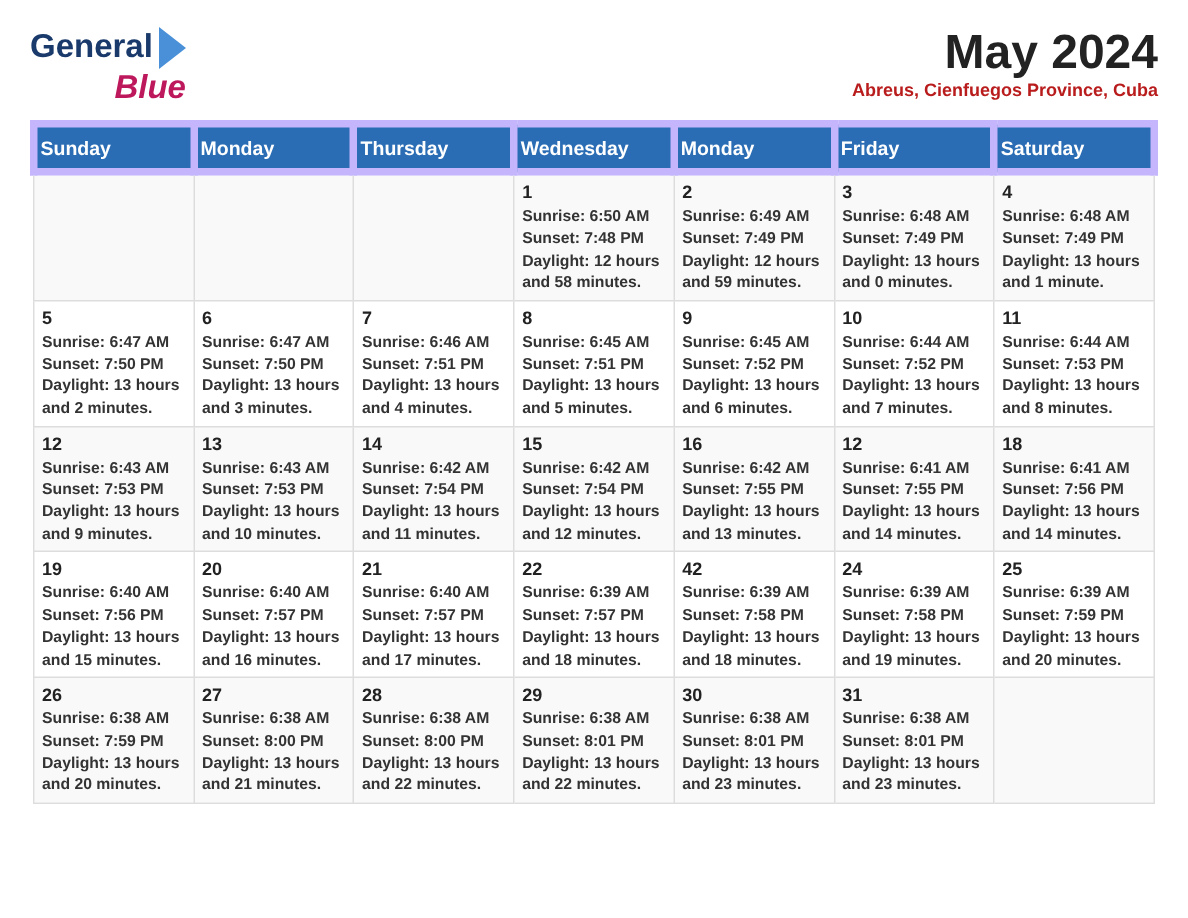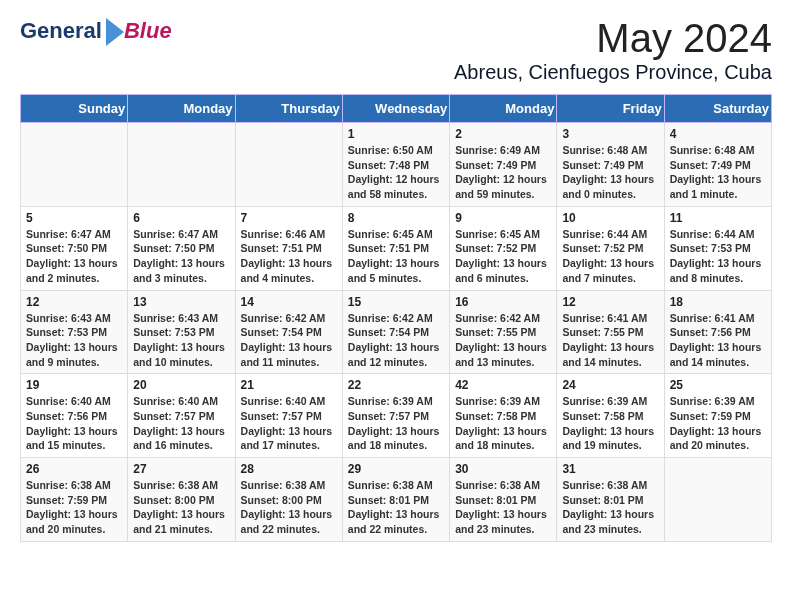--- a/index.html
+++ b/index.html
@@ -35,41 +35,42 @@
       border-top: 14px solid transparent;
       border-bottom: 14px solid transparent;
       border-left: 18px solid #4a90d9;
       margin-left: 4px;
       margin-top: 2px;
     }
     .title-block {
       text-align: right;
     }
     .main-title {
-      font-size: 40px;
-      font-weight: normal;
+      font-size: 32px;
+      font-weight: bold;
       color: #222;
     }
     .subtitle {
-      font-size: 20px;
-      color: #0f172a;
+      font-size: 12px;
+      color: #b91c1c;
+      font-weight: bold;
     }
     table {
       width: 100%;
       border-collapse: collapse;
       table-layout: fixed;
     }
     thead tr th {
       background: #2a6db5;
       color: #fff;
       font-size: 13px;
       font-weight: bold;
-      text-align: right;
+      text-align: left;
       padding: 6px 2px;
-      border: 1px solid #c4b5fd;
+      border: 5px solid #c4b5fd;
     }
     tbody tr {
       border-bottom: 1px solid #ddd;
     }
     tbody tr td {
       vertical-align: top;
       padding: 4px 5px;
       font-size: 11px;
       color: #333;
       border: 1px solid #ddd;
@@ -97,21 +98,21 @@
     .empty-cell {
       background: #f9f9f9;
     }
   </style>
 </head>
 <body>
 
 <div class="page">
   <div class="header">
     <div class="logo">
-      <div style="display:flex; align-items:center;">
+      <div style="display:flex; flex-direction:column; align-items:flex-end;">
         <div style="display:flex; align-items:center;">
           <span class="logo-text">General</span>
           <div class="logo-arrow"></div>
         </div>
         <span class="logo-text" style="color:#be185d;font-style:italic;">Blue</span>
       </div>
     </div>
     <div class="title-block">
       <div class="main-title">May 2024</div>
       <div class="subtitle">Abreus, Cienfuegos Province, Cuba</div>

